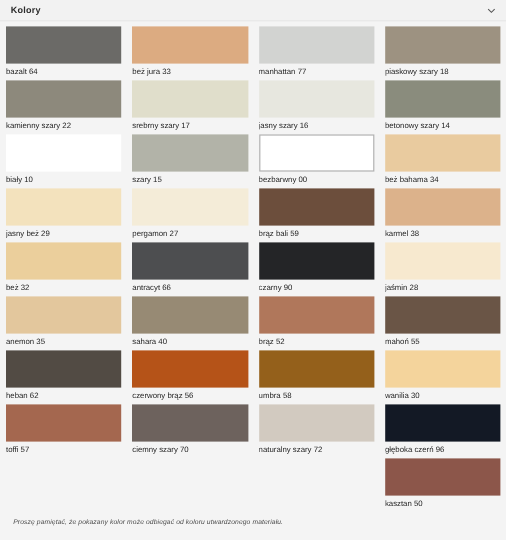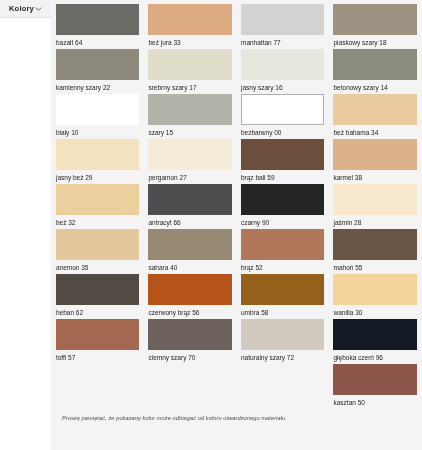--- a/index.html
+++ b/index.html
@@ -12,21 +12,21 @@
     background: #ffffff;
     font-family: "Liberation Sans", sans-serif;
     overflow: hidden;
   }
   .panel {
     width: 422px;
     height: 450px;
     box-sizing: border-box;
     background: #ffffff;
     display: flex;
-    flex-direction: row;
+    flex-direction: column;
   }
   .panel-header {
     height: 18px;
     min-height: 18px;
     background: #f2f2f2;
     border-bottom: 1px solid #e3e3e3;
     display: flex;
     align-items: center;
     justify-content: space-between;
     padding: 0 8px 0 9px;

